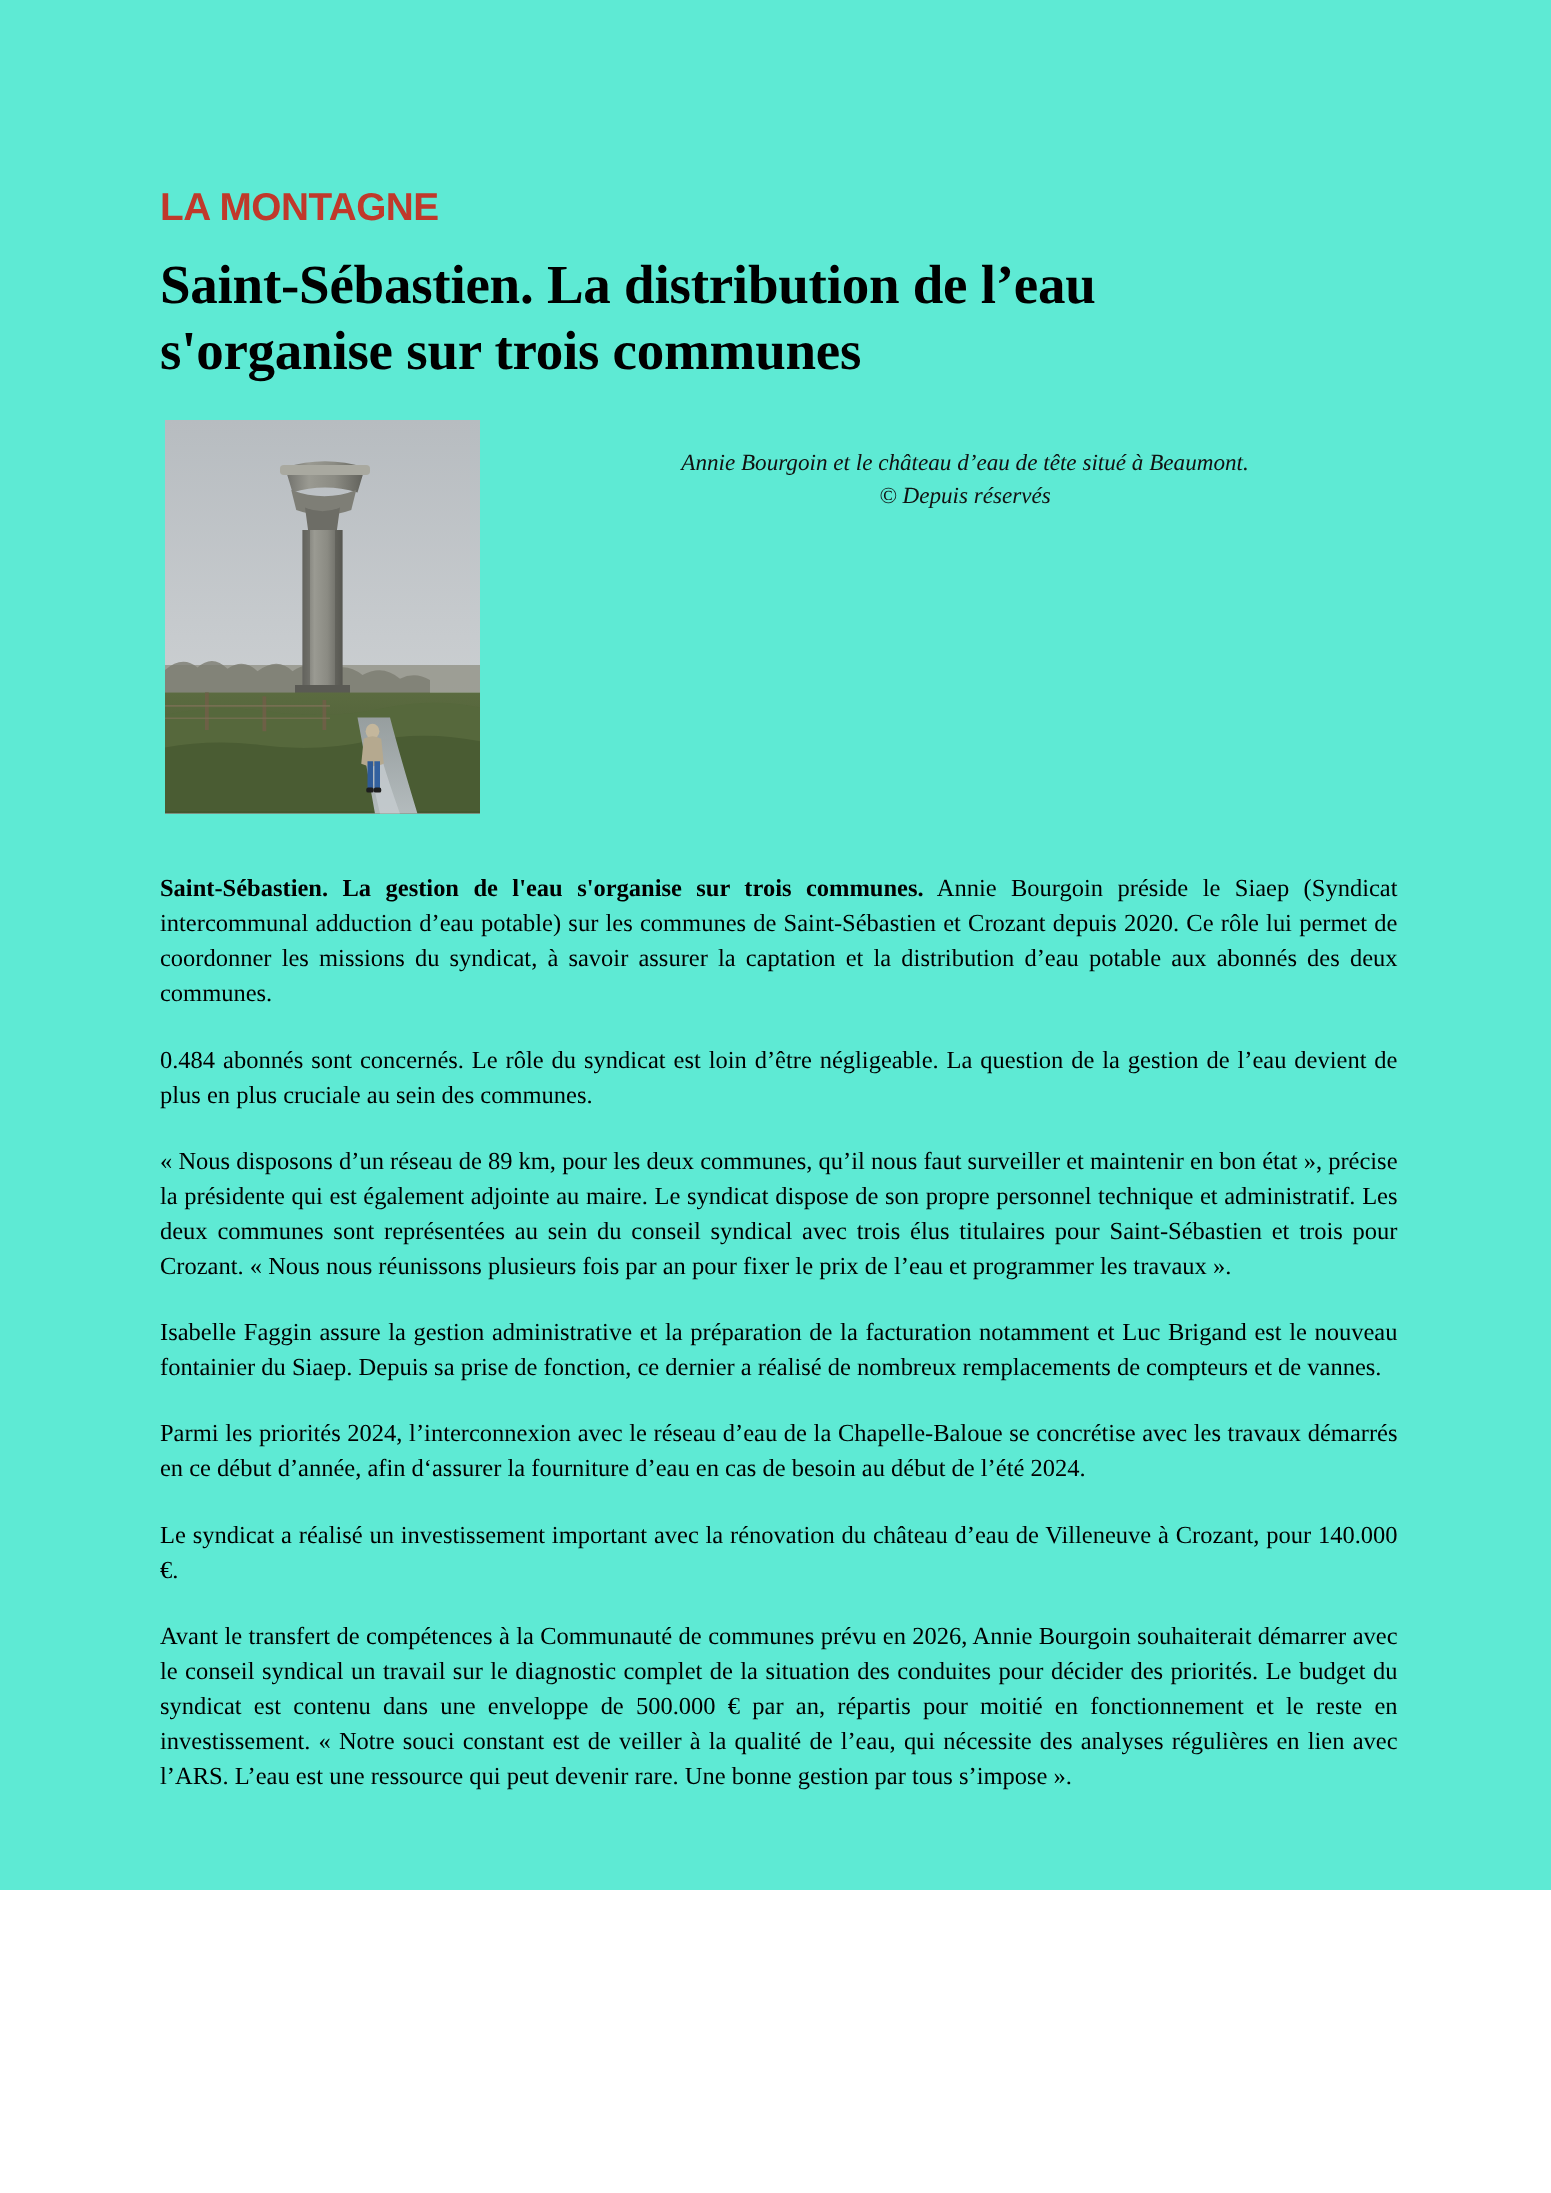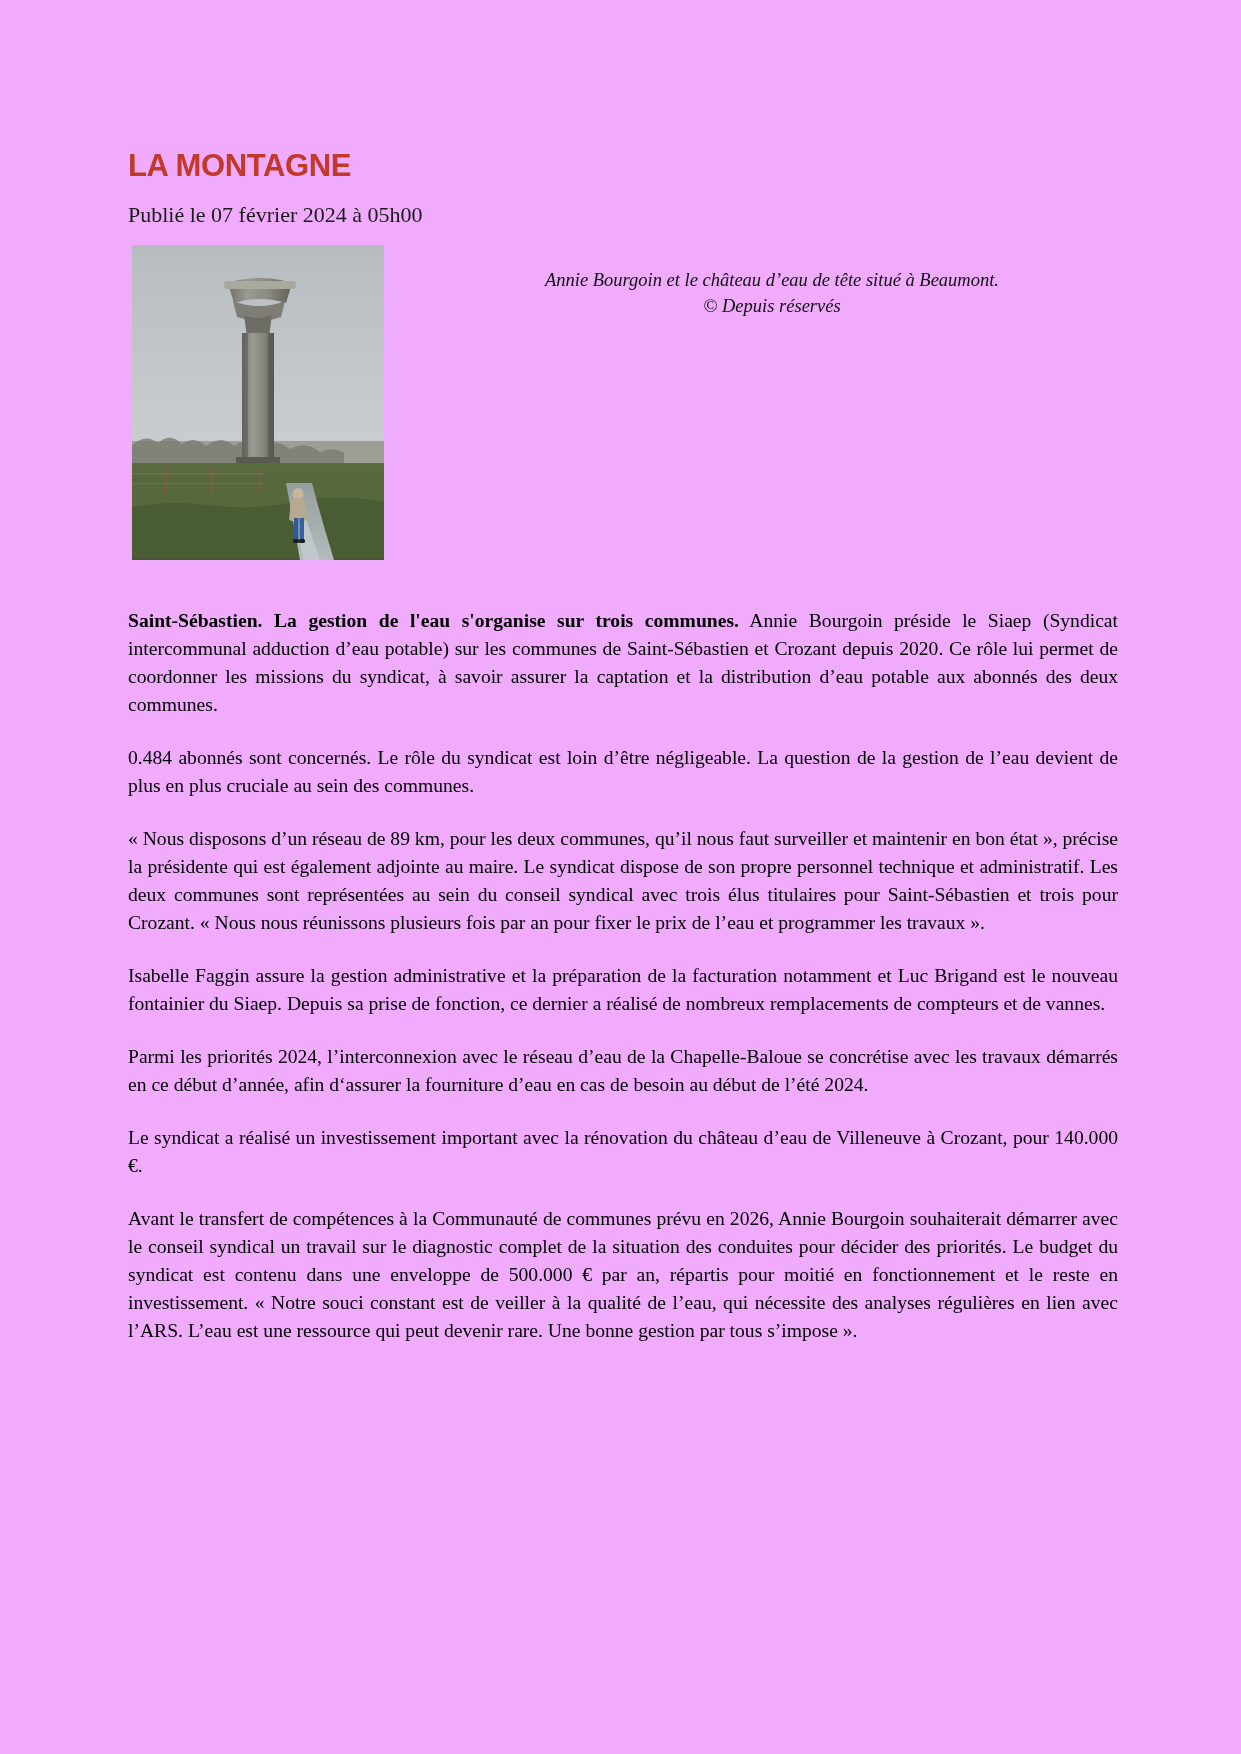--- a/index.html
+++ b/index.html
@@ -5,23 +5,23 @@
 <style>
   html, body {
     margin: 0;
     padding: 0;
     background: #ffffff;
   }
 
   .page {
     position: relative;
     width: 1241px;
-    height: 1754px;
+    height: 1512px;
     margin: 0 auto;
-    background: #f0abfc;
+    background: #5eead4;
     overflow: hidden;
     box-sizing: border-box;
   }
 
   .content {
     position: absolute;
     left: 128px;
     top: 150px;
     width: 990px;
   }
@@ -126,22 +126,22 @@
   }
 </style>
 </head>
 <body>
 
 <div class="page">
   <div class="content">
 
     <div class="masthead">LA MONTAGNE</div>
 
-
-    <div class="pubdate">Publié le 07 février 2024 à 05h00</div>
+    <h1 class="headline">Saint-Sébastien. La distribution de l’eau s'organise sur trois communes</h1>
+
 
     <div class="figure-row">
 
       <div class="photo">
         <svg viewBox="0 0 252 315" preserveAspectRatio="none" role="img">
           <defs>
             <linearGradient id="sky" x1="0" y1="0" x2="0" y2="1">
               <stop offset="0%" stop-color="#b7bcc0"></stop>
               <stop offset="55%" stop-color="#c7cbce"></stop>
               <stop offset="100%" stop-color="#d3d6d6"></stop>

